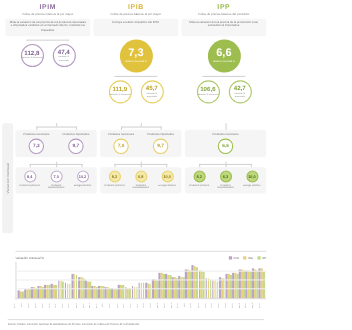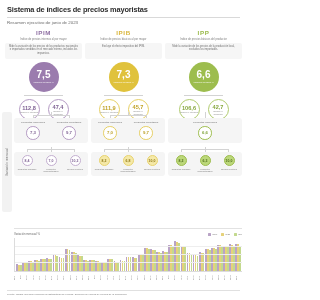--- a/index.html
+++ b/index.html
@@ -167,38 +167,27 @@
   
   .footer { position: absolute; left: 7px; right: 7px; bottom: 4px; }
   .footer-rule { height: .6px; background: #e0e0e0; margin-bottom: 2px; }
   .footer-txt { font-size: 2.4px; color: #7a7a7a; line-height: 3.2px; }
 </style>
 </head>
 <body>
 
 <div class="page">
 
-  <div class="hdr">
-    <div class="hdr-title">Sistema de índices de precios mayoristas</div>
-    <div class="hdr-rule"></div>
-    <div class="hdr-sub">Resumen ejecutivo de junio de 2023</div>
-  </div>
 
   <div class="cols">
 
     <div class="col c-ipim">
       <div class="col-name">IPIM</div>
       <div class="col-tag">Índice de precios internos al por mayor</div>
       <div class="col-desc">Mide la variación de los precios de los productos nacionales e importados vendidos en el mercado interno, incluidos los impuestos.</div>
-      <div class="bigwrap">
-        <div class="big-circle">
-          <div class="big-val">7,5</div>
-          <div class="big-lbl">variación mensual %</div>
-        </div>
-      </div>
       <div class="pairwrap">
         <div class="pair-connect"></div>
         <div class="pair">
           <div class="med">
             <div class="med-val">112,8</div>
             <div class="med-lbl">variación % interanual</div>
           </div>
           <div class="med">
             <div class="med-val">47,4</div>
             <div class="med-lbl">variación % acumulada</div>

